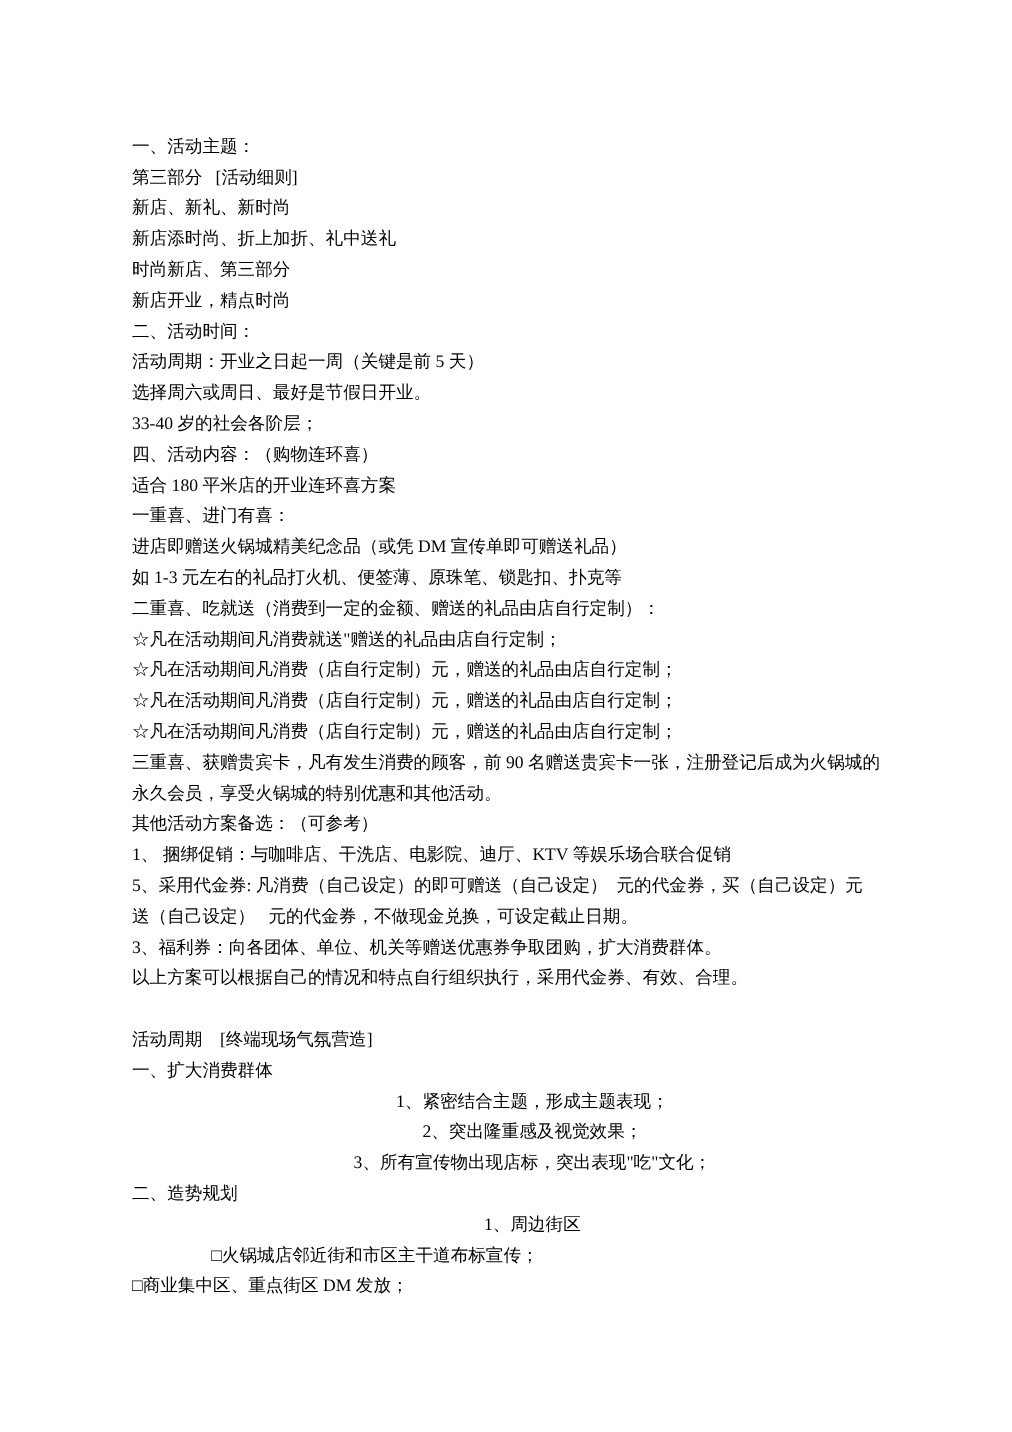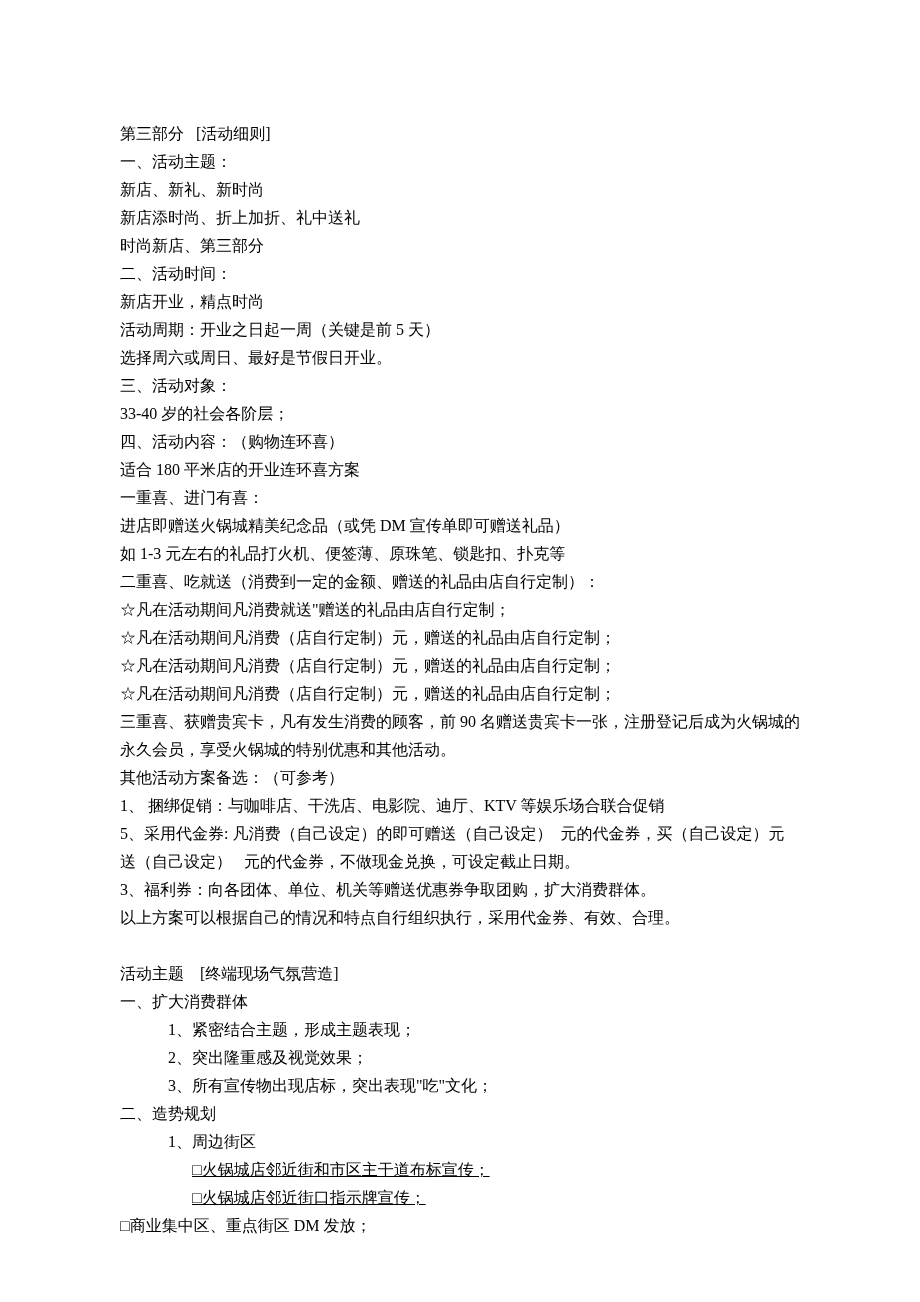--- a/index.html
+++ b/index.html
@@ -13,62 +13,60 @@
   }
   .page {
     width: 920px;
     min-height: 1302px;
     padding: 120px 120px 60px 120px;
     box-sizing: border-box;
   }
   .line {
     white-space: pre-wrap;
   }
-  .indent1 { padding-left: 3em; }
-  .indent2 { padding-left: 4.5em; text-decoration: underline; }
+  .indent1 { padding-left: 3em; text-align: center; }
+  .indent2 { padding-left: 4.5em; }
 </style>
 </head>
 <body>
 
 <div class="page">
 
+  <div class="line">一、活动主题：</div>
   <div class="line">第三部分   [活动细则]</div>
-  <div class="line">一、活动主题：</div>
   <div class="line">新店、新礼、新时尚</div>
   <div class="line">新店添时尚、折上加折、礼中送礼</div>
   <div class="line">时尚新店、第三部分</div>
+  <div class="line">新店开业，精点时尚</div>
   <div class="line">二、活动时间：</div>
-  <div class="line">新店开业，精点时尚</div>
   <div class="line">活动周期：开业之日起一周（关键是前 5 天）</div>
   <div class="line">选择周六或周日、最好是节假日开业。</div>
-  <div class="line">三、活动对象：</div>
   <div class="line">33-40 岁的社会各阶层；</div>
   <div class="line">四、活动内容：（购物连环喜）</div>
   <div class="line">适合 180 平米店的开业连环喜方案</div>
   <div class="line">一重喜、进门有喜：</div>
   <div class="line">进店即赠送火锅城精美纪念品（或凭 DM 宣传单即可赠送礼品）</div>
   <div class="line">如 1-3 元左右的礼品打火机、便签薄、原珠笔、锁匙扣、扑克等</div>
   <div class="line">二重喜、吃就送（消费到一定的金额、赠送的礼品由店自行定制）：</div>
   <div class="line">☆凡在活动期间凡消费就送"赠送的礼品由店自行定制；</div>
   <div class="line">☆凡在活动期间凡消费（店自行定制）元，赠送的礼品由店自行定制；</div>
   <div class="line">☆凡在活动期间凡消费（店自行定制）元，赠送的礼品由店自行定制；</div>
   <div class="line">☆凡在活动期间凡消费（店自行定制）元，赠送的礼品由店自行定制；</div>
   <div class="line">三重喜、获赠贵宾卡，凡有发生消费的顾客，前 90 名赠送贵宾卡一张，注册登记后成为火锅城的永久会员，享受火锅城的特别优惠和其他活动。</div>
   <div class="line">其他活动方案备选：（可参考）</div>
   <div class="line">1、 捆绑促销：与咖啡店、干洗店、电影院、迪厅、KTV 等娱乐场合联合促销</div>
   <div class="line">5、采用代金券: 凡消费（自己设定）的即可赠送（自己设定）  元的代金券，买（自己设定）元送（自己设定）   元的代金券，不做现金兑换，可设定截止日期。</div>
   <div class="line">3、福利券：向各团体、单位、机关等赠送优惠券争取团购，扩大消费群体。</div>
   <div class="line">以上方案可以根据自己的情况和特点自行组织执行，采用代金券、有效、合理。</div>
 
   <div class="line">&nbsp;</div>
 
-  <div class="line">活动主题    [终端现场气氛营造]</div>
+  <div class="line">活动周期    [终端现场气氛营造]</div>
   <div class="line">一、扩大消费群体</div>
   <div class="line indent1">1、紧密结合主题，形成主题表现；</div>
   <div class="line indent1">2、突出隆重感及视觉效果；</div>
   <div class="line indent1">3、所有宣传物出现店标，突出表现"吃"文化；</div>
   <div class="line">二、造势规划</div>
   <div class="line indent1">1、周边街区</div>
   <div class="line indent2">□火锅城店邻近街和市区主干道布标宣传；</div>
-  <div class="line indent2">□火锅城店邻近街口指示牌宣传；</div>
   <div class="line">□商业集中区、重点街区 DM 发放；</div>
 
 </div>
 
 </body></html>

